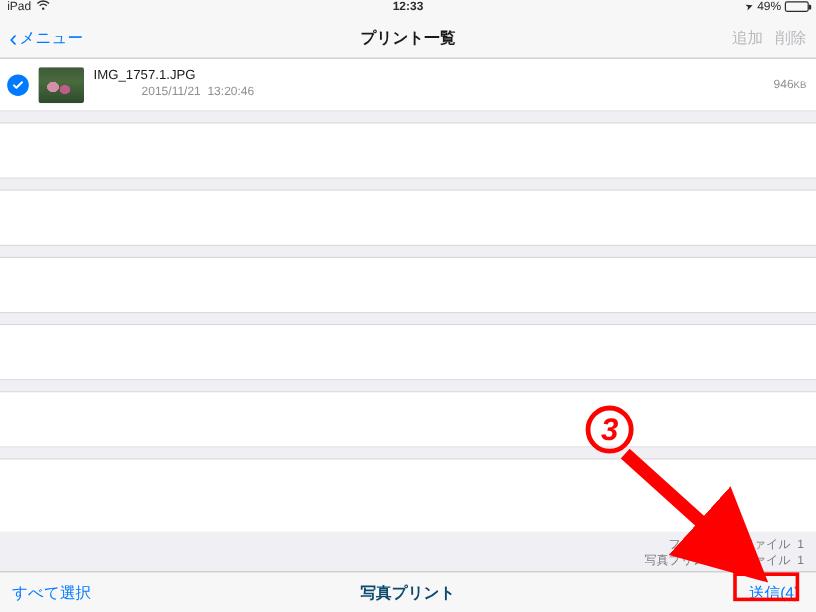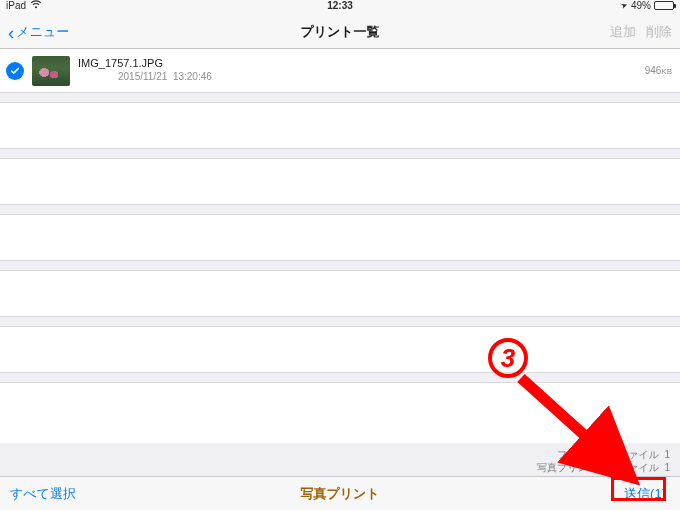--- a/index.html
+++ b/index.html
@@ -110,21 +110,21 @@
     height: 34px;
     background: #f7f7f8;
     border-top: 1px solid #c8c7cc;
     display: flex;
     align-items: center;
     padding: 16px 10px;
   }
   .toolbar .tb-left { color: #007aff; font-size: 13px; cursor: pointer; }
   .toolbar .tb-center {
     position: absolute; left: 50%; transform: translateX(-50%);
-    color: #a16207; font-size: 13px; font-weight: 700; cursor: pointer;
+    color: #0c4a6e; font-size: 13px; font-weight: 700; cursor: pointer;
   }
   .toolbar .tb-right {
     margin-left: auto; color: #007aff; font-size: 13px; cursor: pointer;
     padding: 1px 4px;
   }
 
   
   .anno-badge {
     position: absolute;
     width: 40px; height: 40px;
@@ -211,21 +211,21 @@
 <div class="empty-row" style="height:60px;border-bottom:none;"></div>
 
 <div class="bottom-info">
   <div><span>フォルダー内ファイル</span>&nbsp;&nbsp;<span>1</span></div>
   <div><span>写真プリント可能ファイル</span>&nbsp;&nbsp;<span>1</span></div>
 </div>
 
 <div class="toolbar">
   <span class="tb-left">すべて選択</span>
   <span class="tb-center">写真プリント</span>
-  <span class="tb-right">送信(1)</span>
+  <span class="tb-right">送信(4)</span>
 </div>
 
 <div class="anno-badge">3</div>
 <svg class="anno-arrow" width="140" height="120" viewBox="0 0 140 120">
   <defs>
     <marker id="ahead" viewBox="0 0 10 10" refX="7" refY="5" markerWidth="7" markerHeight="7" orient="auto-start-reverse">
       <path d="M0 0L10 5L0 10z" fill="#ff0000"></path>
     </marker>
   </defs>
   <line x1="10" y1="8" x2="112" y2="100" stroke="#ff0000" stroke-width="11" marker-end="url(#ahead)"></line>

